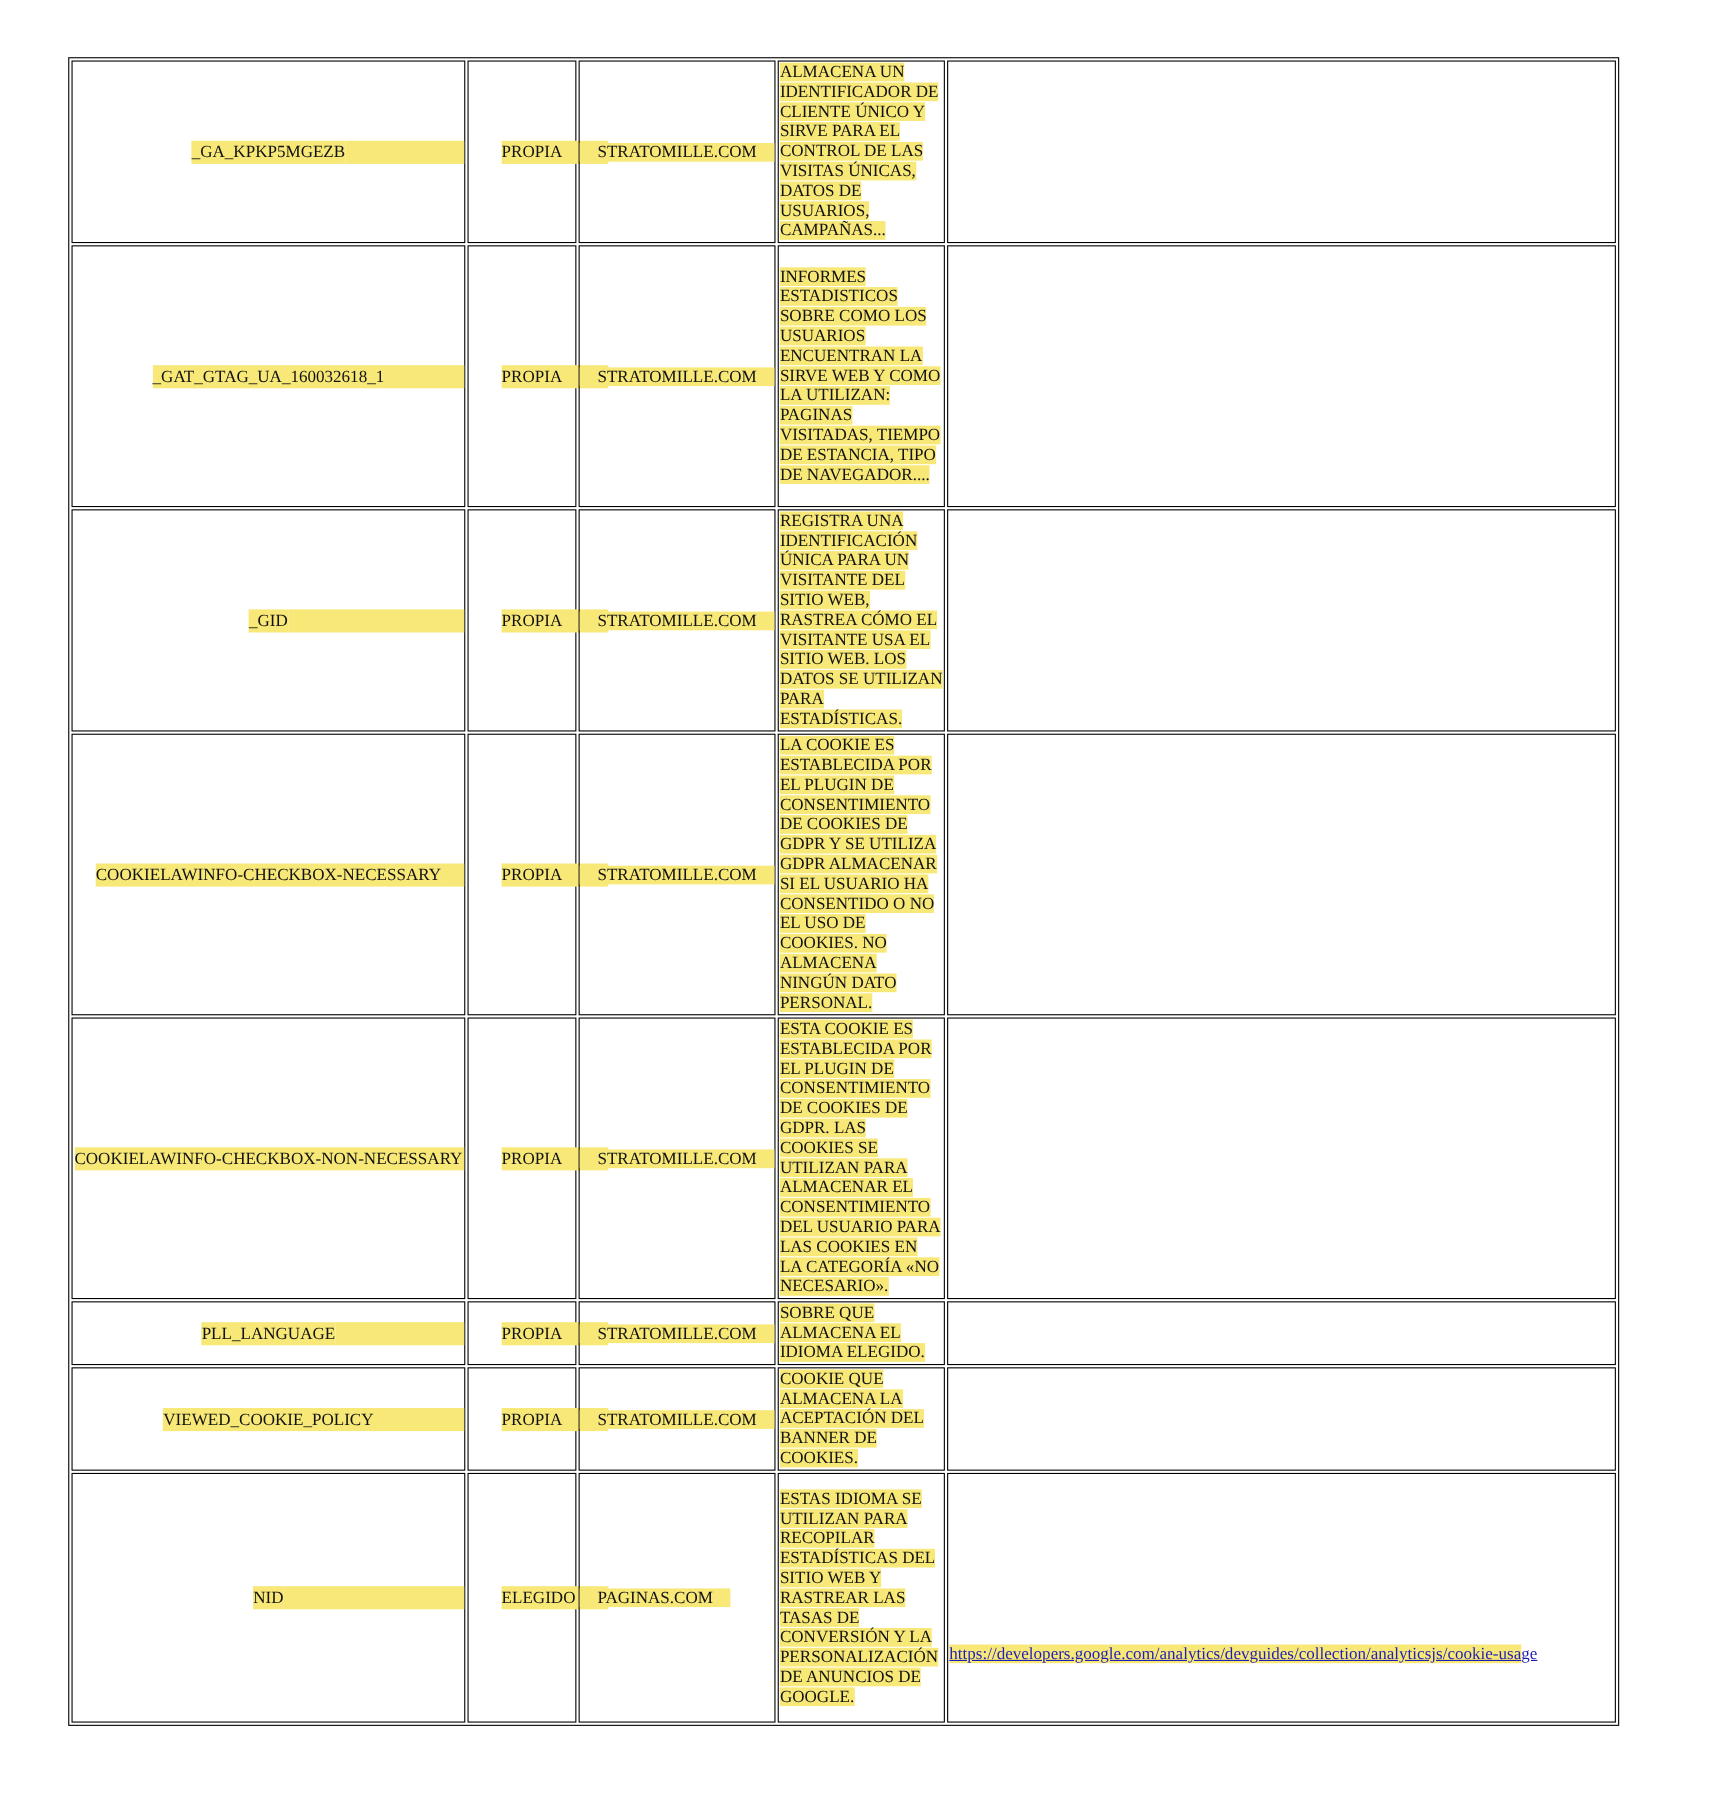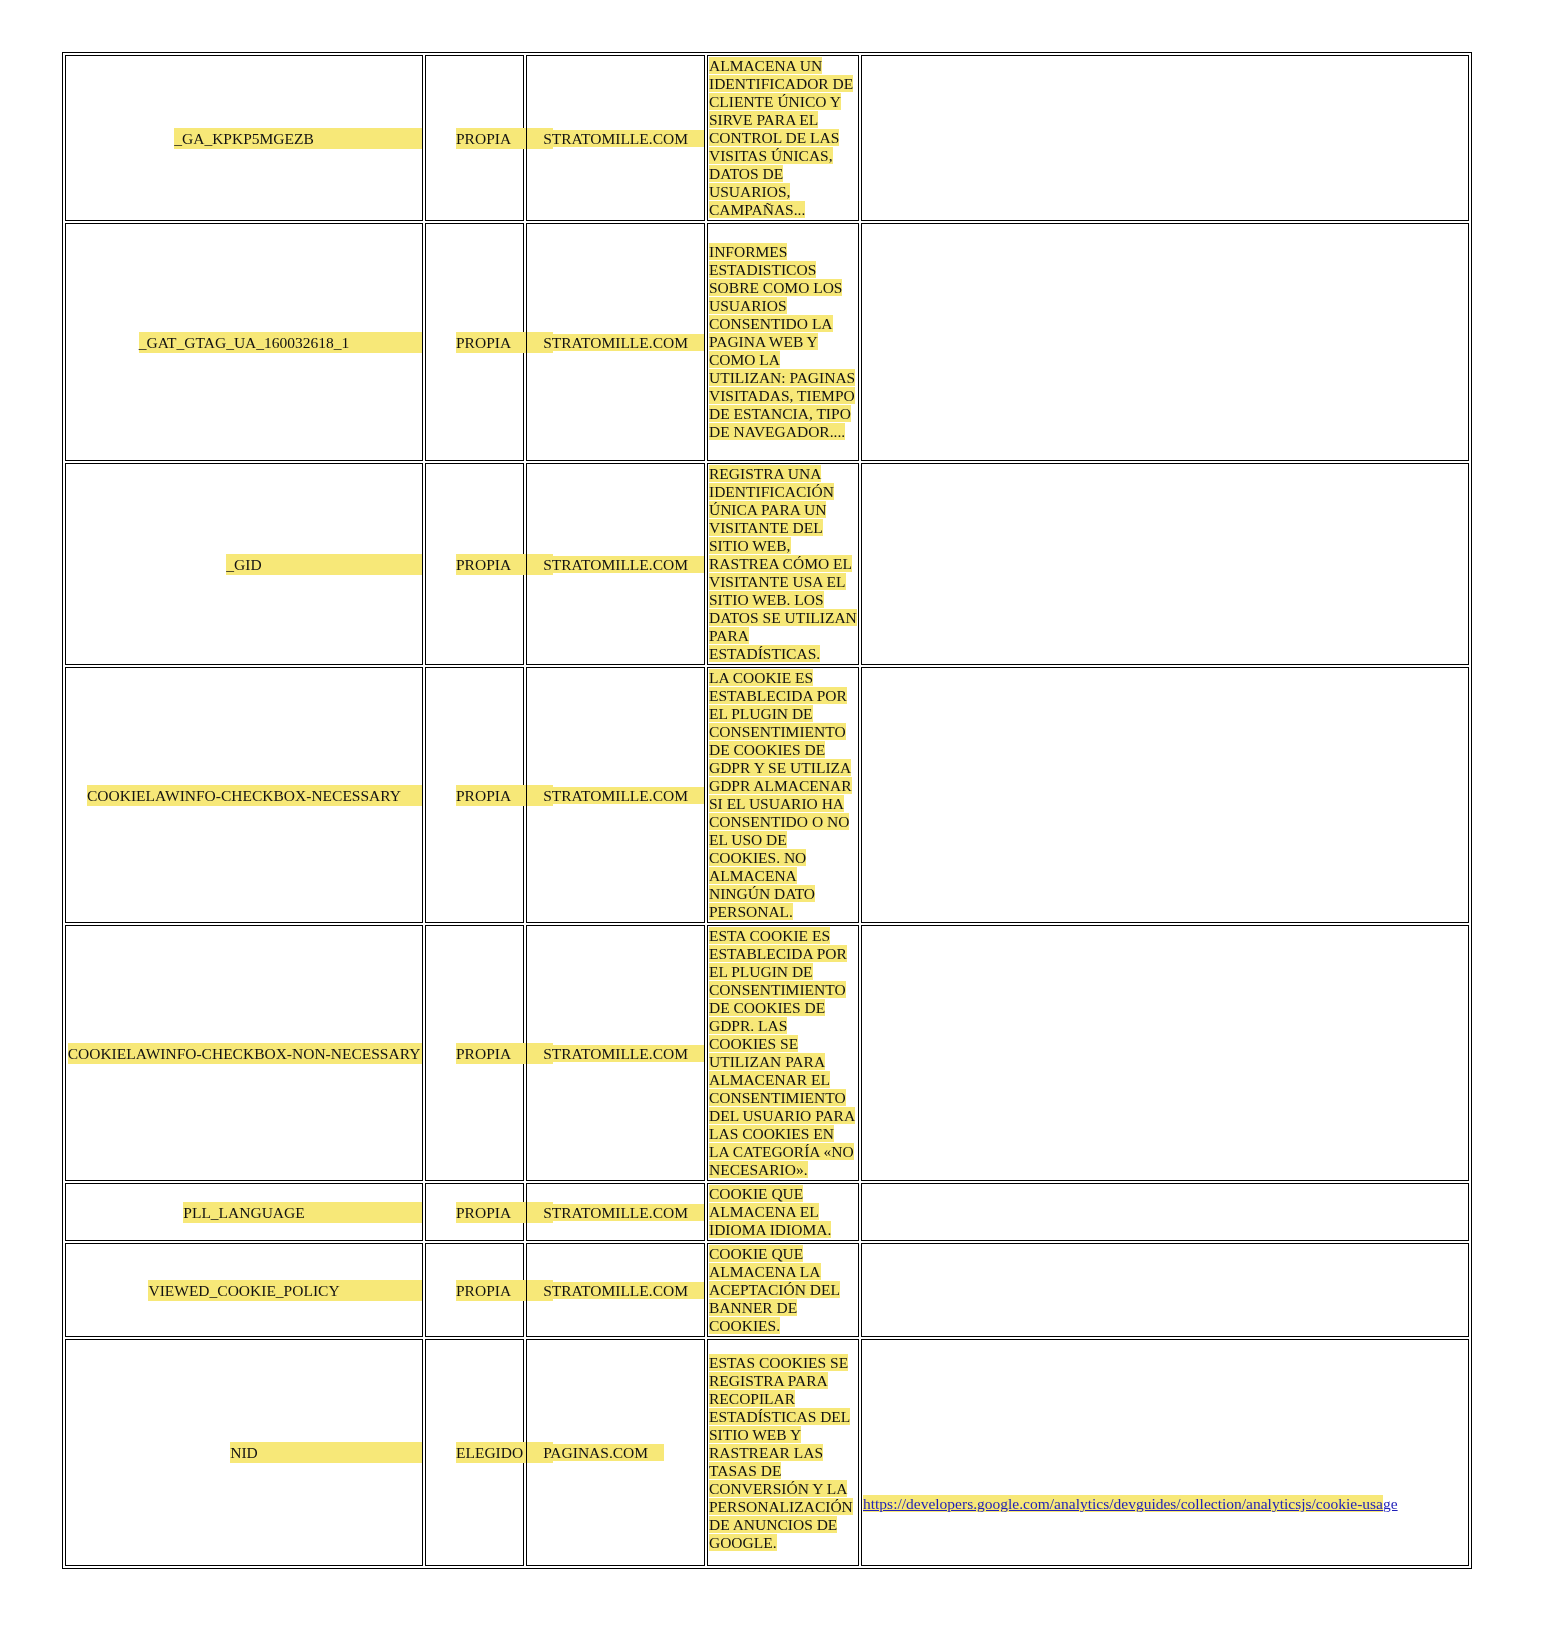--- a/index.html
+++ b/index.html
@@ -122,21 +122,21 @@
             <span class="spacer"></span>
             <span class="nm">_GAT_GTAG_UA_160032618_1</span>
             <span class="fill"></span>
           </div>
       </td>
       <td>
           <span class="typeband">PROPIA</span>
         </td>
       <td><span class="domainmark">STRATOMILLE.COM</span></td>
       <td>
-          <div class="desc"><span class="descmark">INFORMES ESTADISTICOS SOBRE COMO LOS USUARIOS CONSENTIDO LA PAGINA WEB Y COMO LA UTILIZAN: PAGINAS VISITADAS, TIEMPO DE ESTANCIA, TIPO DE NAVEGADOR....</span></div>
+          <div class="desc"><span class="descmark">INFORMES ESTADISTICOS SOBRE COMO LOS USUARIOS ENCUENTRAN LA SIRVE WEB Y COMO LA UTILIZAN: PAGINAS VISITADAS, TIEMPO DE ESTANCIA, TIPO DE NAVEGADOR....</span></div>
         </td>
       <td class="infocell"></td>
     </tr>
 
     <tr class="r2">
       <td>
         <div class="namewrap">
             <span class="spacer"></span>
             <span class="nm">_GID</span>
             <span class="fill"></span>
@@ -194,21 +194,21 @@
             <span class="spacer"></span>
             <span class="nm">PLL_LANGUAGE</span>
             <span class="fill"></span>
           </div>
       </td>
       <td>
           <span class="typeband">PROPIA</span>
         </td>
       <td><span class="domainmark">STRATOMILLE.COM</span></td>
       <td>
-          <div class="desc"><span class="descmark">COOKIE QUE ALMACENA EL IDIOMA IDIOMA.</span></div>
+          <div class="desc"><span class="descmark">SOBRE QUE ALMACENA EL IDIOMA ELEGIDO.</span></div>
         </td>
       <td class="infocell"></td>
     </tr>
 
     <tr class="r6">
       <td>
         <div class="namewrap">
             <span class="spacer"></span>
             <span class="nm">VIEWED_COOKIE_POLICY</span>
             <span class="fill"></span>
@@ -230,21 +230,21 @@
             <span class="spacer"></span>
             <span class="nm">NID</span>
             <span class="fill"></span>
           </div>
       </td>
       <td>
           <span class="typeband">ELEGIDO</span>
         </td>
       <td><span class="domainmark">PAGINAS.COM</span></td>
       <td>
-          <div class="desc"><span class="descmark">ESTAS COOKIES SE REGISTRA PARA RECOPILAR ESTADÍSTICAS DEL SITIO WEB Y RASTREAR LAS TASAS DE CONVERSIÓN Y LA PERSONALIZACIÓN DE ANUNCIOS DE GOOGLE.</span></div>
+          <div class="desc"><span class="descmark">ESTAS IDIOMA SE UTILIZAN PARA RECOPILAR ESTADÍSTICAS DEL SITIO WEB Y RASTREAR LAS TASAS DE CONVERSIÓN Y LA PERSONALIZACIÓN DE ANUNCIOS DE GOOGLE.</span></div>
         </td>
       <td class="infocell linkrow">
         <a class="cookielink" href="#"><span class="lh">https://developers.google.com/analytics/devguides/collection/analyticsjs/cookie-usa</span><span>ge</span></a>
       </td>
     </tr>
 
   </tbody>
 </table>
 
 </body></html>

